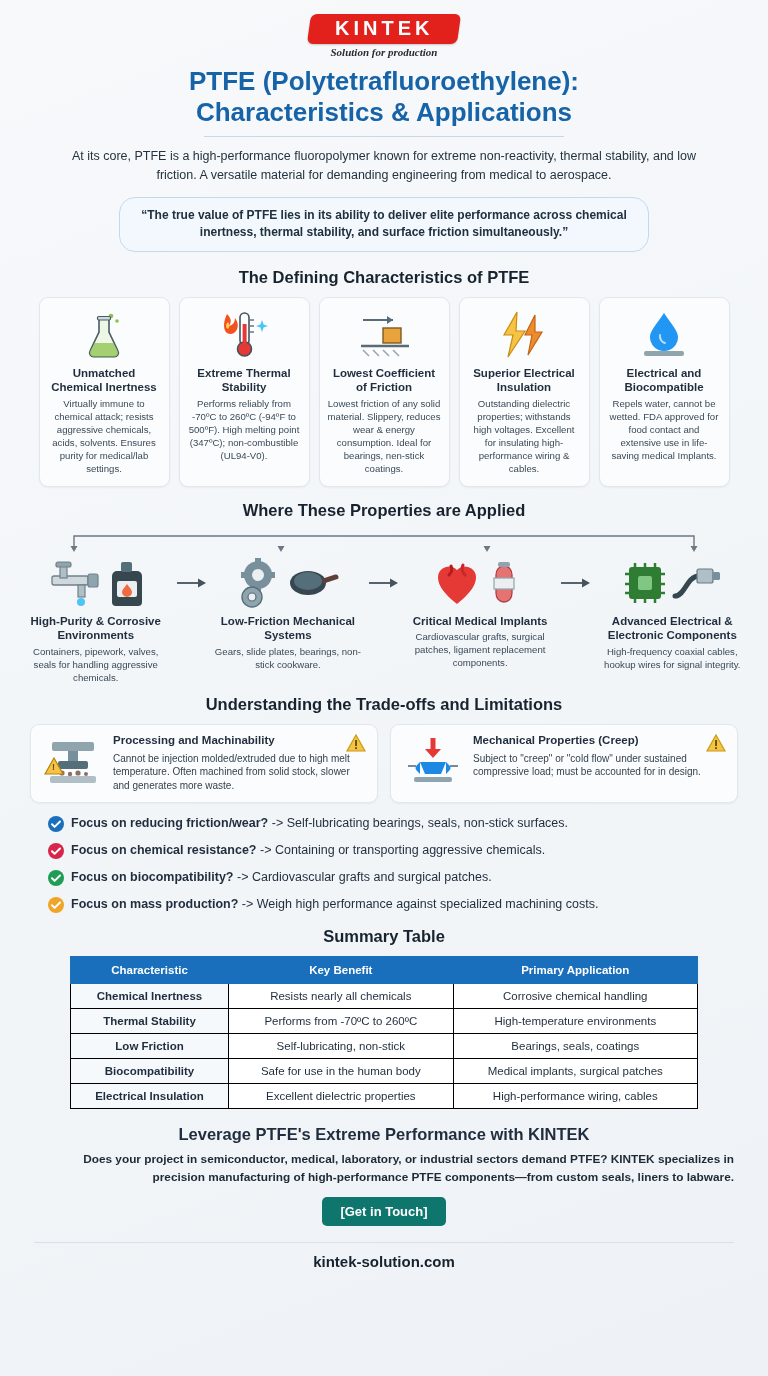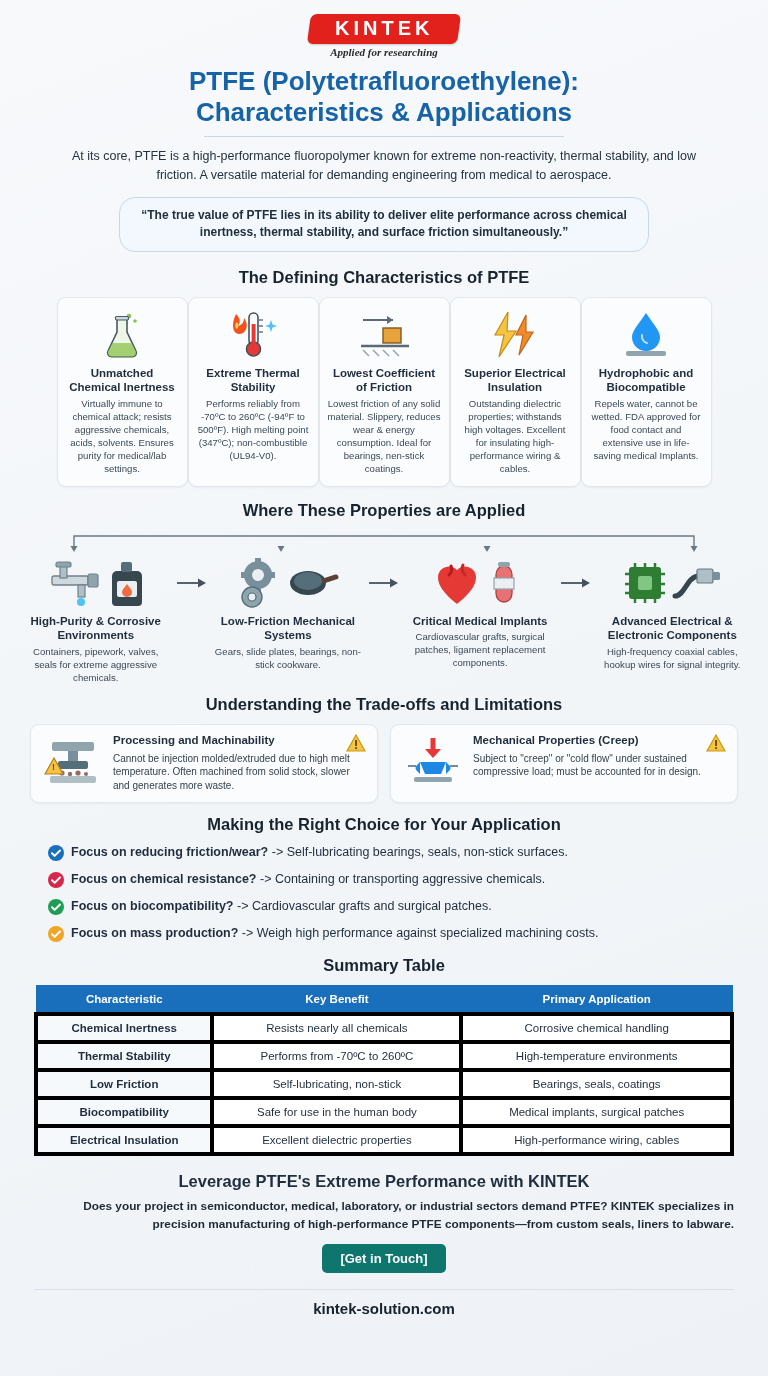--- a/index.html
+++ b/index.html
@@ -70,21 +70,21 @@
 
   .section-title {
     text-align: center;
     font-size: 16.5px;
     font-weight: bold;
     color: #17232e;
     margin: 4px 0 10px 0;
   }
 
   
-  .char-row { display: flex; justify-content: center; margin-bottom: 14px; }
+  .char-row { display: flex; gap: 9px; justify-content: center; margin-bottom: 14px; }
   .char-card {
     width: 131px;
     background: #fbfcfd;
     border: 1px solid #e2e7ec;
     border-radius: 9px;
     padding: 8px 8px 10px 8px;
     text-align: center;
     box-shadow: 0 1px 2px rgba(20,40,60,.05);
     display: flex; flex-direction: column; align-items: center;
   }
@@ -121,30 +121,30 @@
   .tradeoff-title { font-size: 11.5px; font-weight: bold; margin-bottom: 3px; }
   .tradeoff-desc { font-size: 10px; line-height: 1.38; color: #35424e; }
 
   
   .choices { max-width: 700px; margin: 0 auto 10px auto; padding-left: 14px; }
   .choice-item { display: flex; align-items: flex-start; gap: 7px; margin-bottom: 5px; font-size: 12.5px; line-height: 1.35; }
   .choice-dot { flex: 0 0 16px; margin-top: 1px; }
   .choice-bold { font-weight: bold; }
 
   
-  table { border-collapse: collapse; width: 700px; margin: 4px auto 0 auto; font-size: 11.5px; }
+  table { border-collapse: collapse; width: 628px; margin: 4px auto 0 auto; font-size: 11.5px; }
   thead th {
     background: #1a6fbd;
     color: #fff;
     font-weight: bold;
     padding: 7px 4px;
     border: 1px solid #1a6fbd;
     font-size: 11.5px;
   }
-  tbody td { border: 4px solid #000000; padding: 6px 6px; text-align: center; background: #fff; }
+  tbody td { border: 1px solid #000000; padding: 6px 6px; text-align: center; background: #fff; }
   tbody td.c0 { font-weight: bold; background: #f6f9fc; }
 
   
   .cta-title { text-align: center; font-size: 16.5px; font-weight: bold; margin: 16px 0 7px 0; }
   .cta-text { text-align: right; font-size: 11.8px; line-height: 1.5; font-weight: bold; color: #1d2a36; max-width: 700px; margin: 0 auto 10px auto; }
   .cta-btn {
     display: block;
     margin: 0 auto;
     background: #0f766e;
     color: #fff;
@@ -158,21 +158,21 @@
   .footer-rule { width: 700px; height: 1px; background: #d9e0e7; margin: 16px auto 10px auto; }
   .footer { text-align: center; font-size: 15px; font-weight: bold; color: #17232e; }
 </style>
 </head>
 <body>
 
 <div class="page">
 
   <div class="logo-wrap">
     <div class="logo-badge"><span>KINTEK</span></div>
-    <div class="logo-sub">Applied for researching</div>
+    <div class="logo-sub">Solution for production</div>
   </div>
 
   <div class="title">
     <div>PTFE (Polytetrafluoroethylene):</div>
     <div>Characteristics &amp; Applications</div>
   </div>
   <div class="title-rule"></div>
 
   <div class="intro">At its core, PTFE is a high-performance fluoropolymer known for extreme non-reactivity, thermal stability, and low friction. A versatile material for demanding engineering from medical to aerospace.</div>
 
@@ -249,21 +249,21 @@
     </div>
 
     <div class="char-card">
       <div class="char-icon">
         <svg width="56" height="52" viewBox="0 0 56 52">
           <path d="M28 4 C20 16 14 22 14 28 a14 14 0 0 0 28 0 C42 22 36 16 28 4 Z" fill="#2196f3"></path>
           <path d="M24 26 a7 7 0 0 0 5 8" stroke="#bbdefb" stroke-width="2" fill="none" stroke-linecap="round"></path>
           <rect x="8" y="42" width="40" height="5" rx="2" fill="#90a4ae"></rect>
         </svg>
       </div>
-      <div class="char-name">Hydrophobic and Biocompatible</div>
+      <div class="char-name">Electrical and Biocompatible</div>
       <div class="char-desc">Repels water, cannot be wetted. FDA approved for food contact and extensive use in life-saving medical Implants.</div>
     </div>
   </div>
 
   <div class="section-title">Where These Properties are Applied</div>
   <div class="app-flow">
     <svg width="700" height="22" viewBox="0 0 700 22" style="display:block;margin:0 auto;">
       <path d="M40 16 V6 H660 V16" fill="none" stroke="#6b7884" stroke-width="1.4"></path>
       <path d="M40 22 l-3.5 -6 h7 Z" fill="#6b7884"></path>
       <path d="M247 22 l-3.5 -6 h7 Z" fill="#6b7884"></path>
@@ -283,21 +283,21 @@
             <rect x="42" y="20" width="10" height="13" rx="2" fill="#90a4ae" stroke="#70808c" stroke-width="1.2"></rect>
           </svg>
           <svg width="38" height="52" viewBox="0 0 38 52">
             <path d="M9 14 h20 a5 5 0 0 1 5 5 v26 a4 4 0 0 1 -4 4 H8 a4 4 0 0 1 -4 -4 V19 a5 5 0 0 1 5 -5 Z" fill="#37474f"></path>
             <rect x="13" y="5" width="11" height="10" rx="2" fill="#546e7a"></rect>
             <rect x="9" y="24" width="20" height="16" rx="2" fill="#eceff1"></rect>
             <path d="M19 27 c-3 4 -5 6 -5 8 a5 5 0 0 0 10 0 c0 -2 -2 -4 -5 -8 Z" fill="#ef6c43"></path>
           </svg>
         </div>
         <div class="app-title">High-Purity &amp; Corrosive Environments</div>
-        <div class="app-desc">Containers, pipework, valves, seals for extreme aggressive chemicals.</div>
+        <div class="app-desc">Containers, pipework, valves, seals for handling aggressive chemicals.</div>
       </div>
 
       <div class="arrow-between">
         <svg width="30" height="12" viewBox="0 0 30 12">
             <path d="M0 6 h22" stroke="#46535e" stroke-width="1.8"></path>
             <path d="M29 6 l-8 -4.5 v9 Z" fill="#46535e"></path>
           </svg>
       </div>
 
       <div class="app-col">
@@ -442,21 +442,20 @@
             <path d="M10 1 L19 17 H1 Z" fill="#f6c445" stroke="#c79a12" stroke-width="1.2"></path>
             <rect x="9.1" y="6" width="1.9" height="6" fill="#6d4d06"></rect>
               <rect x="9.1" y="13.2" width="1.9" height="1.9" fill="#6d4d06"></rect>
           </svg>
         </div>
         <div class="tradeoff-desc">Subject to "creep" or "cold flow" under sustained compressive load; must be accounted for in design.</div>
       </div>
     </div>
   </div>
 
-  <div class="section-title">Making the Right Choice for Your Application</div>
   <div class="choices">
     <div class="choice-item">
       <span class="choice-dot">
         <svg width="16" height="16" viewBox="0 0 16 16">
             <circle cx="8" cy="8" r="8" fill="#1a6fbd"></circle>
             <path d="M4 8.3 l2.6 2.6 L12 5.5" stroke="#fff" stroke-width="2" fill="none" stroke-linecap="round" stroke-linejoin="round"></path>
           </svg>
       </span>
       <span><span class="choice-bold">Focus on reducing friction/wear?</span><span> -&gt; Self-lubricating bearings, seals, non-stick surfaces.</span></span>
     </div>

